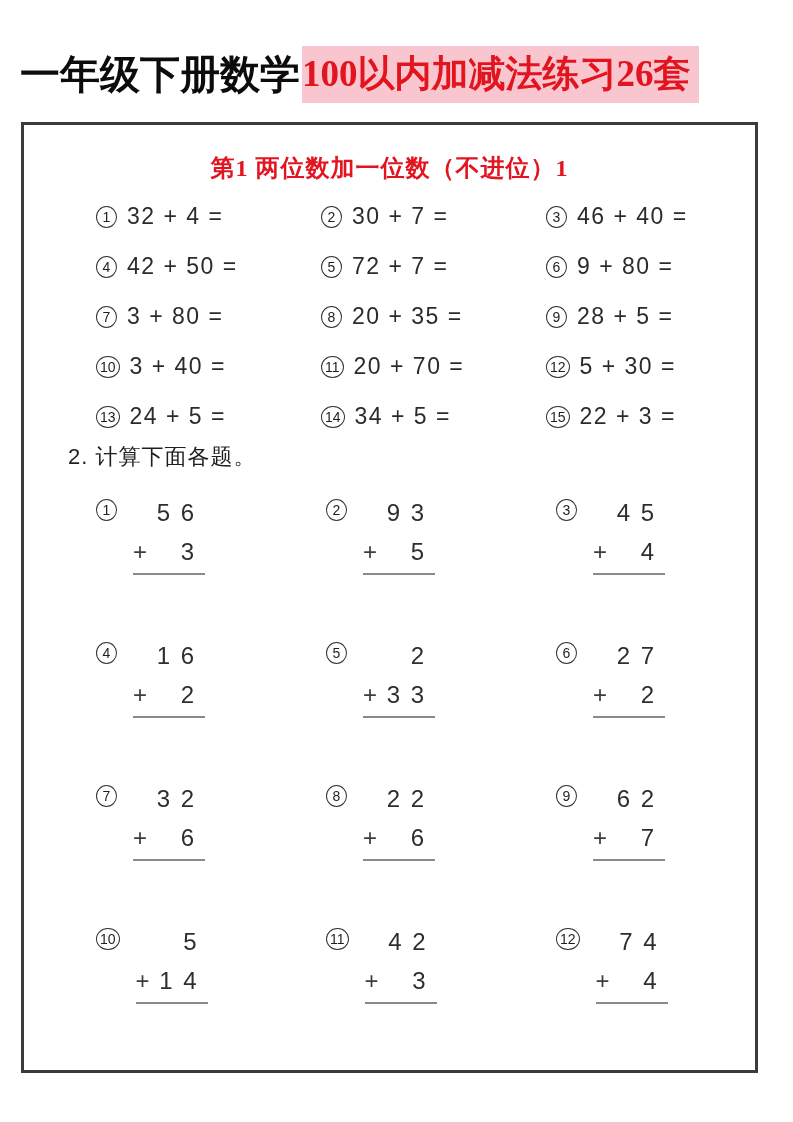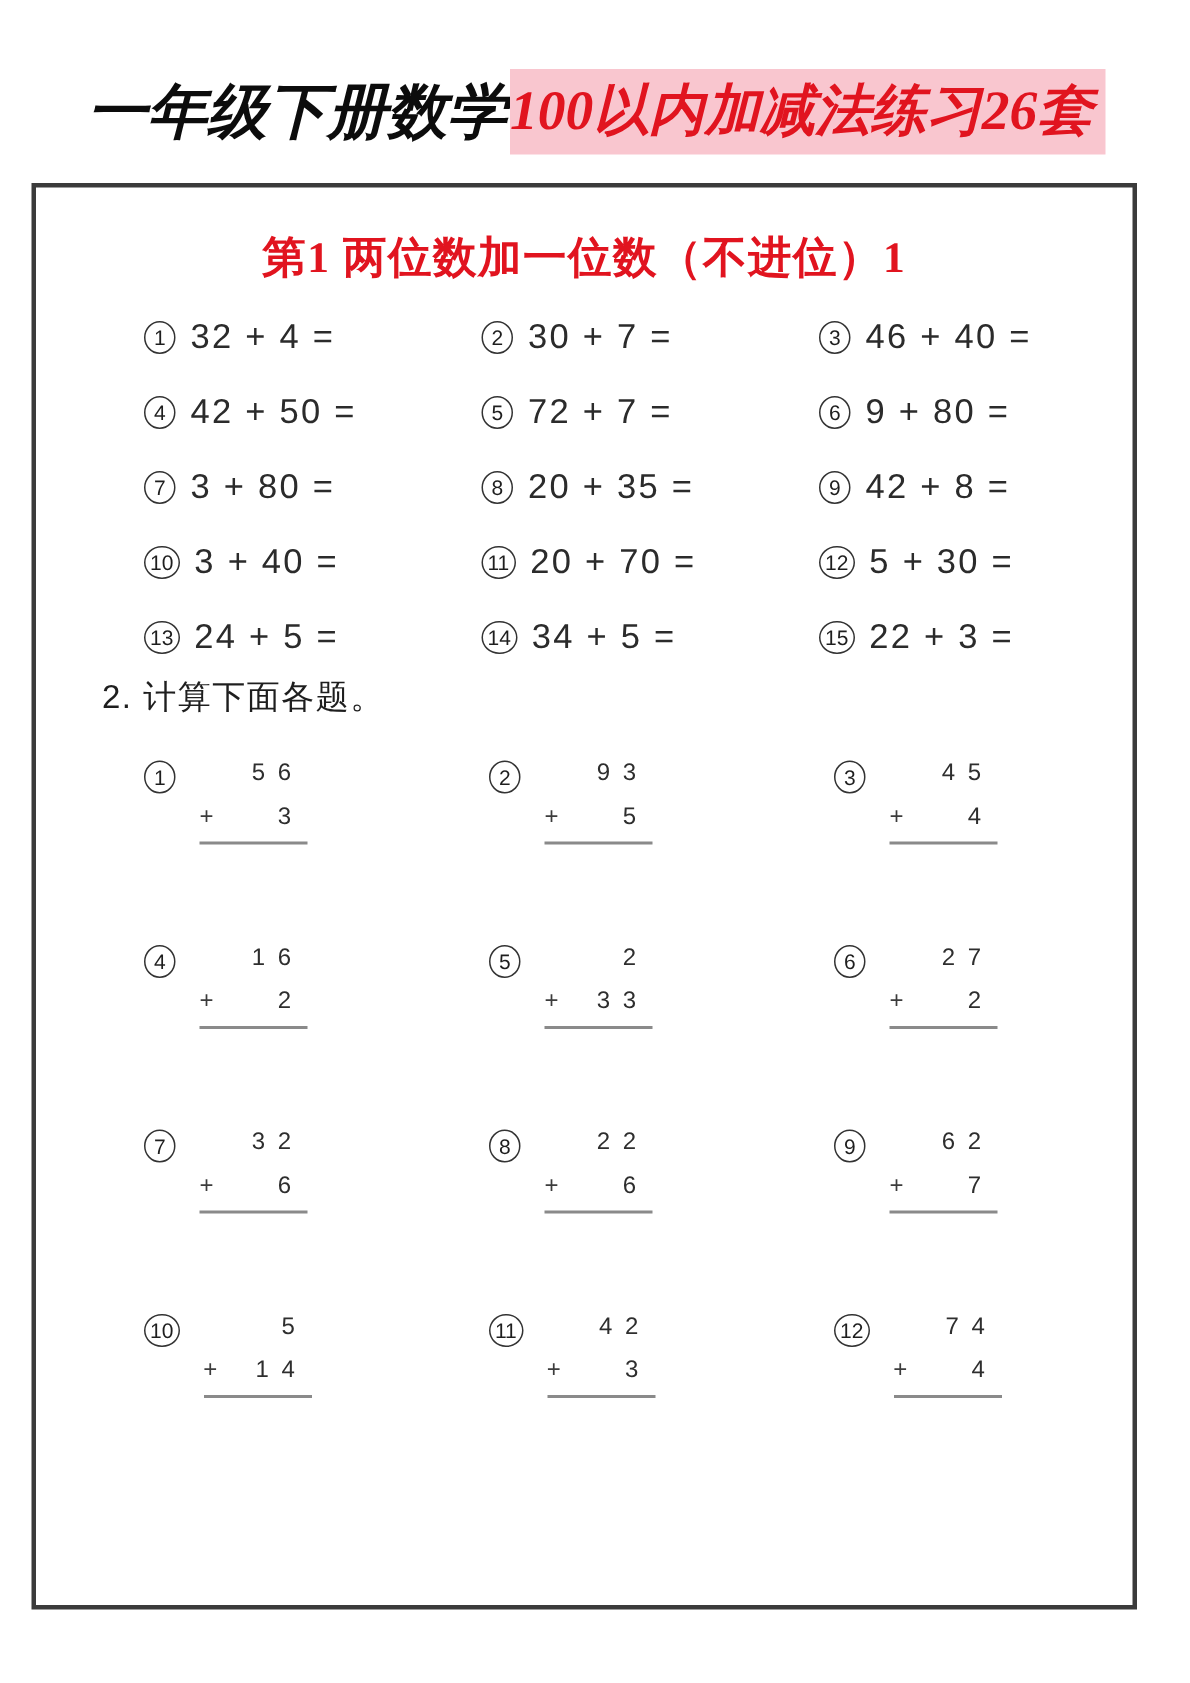--- a/index.html
+++ b/index.html
@@ -15,25 +15,24 @@
     background: #ffffff;
   }
   body {
     width: 793px;
     height: 1122px;
     overflow: hidden;
     font-family: "Liberation Sans", sans-serif;
     color: var(--ink);
   }
   .header {
-    margin: 46px 0 0 58px;
+    margin: 46px 0 0 20px;
     display: flex;
     align-items: center;
     white-space: nowrap;
-    font-style: italic;
   }
   .header-black {
     font-family: "DejaVu Sans", sans-serif;
     font-weight: bold;
     font-size: 40px;
     color: #0c0c0c;
     letter-spacing: 0px;
   }
   .header-highlight {
     font-family: "Liberation Serif", serif;
@@ -49,21 +48,21 @@
     height: 951px;
     margin: 19px 0 0 21px;
     border: 3px solid var(--frame-border);
     background: #fff;
   }
   .sheet-title {
     margin-top: 27px;
     text-align: center;
     font-family: "Liberation Serif", serif;
     font-weight: bold;
-    font-size: 29px;
+    font-size: 24px;
     letter-spacing: 1px;
     color: var(--accent-red);
   }
   .section-label {
     margin: 25px 0 0 44px;
     font-size: 22px;
     letter-spacing: 1px;
     color: #1e1e1e;
   }
   .section-label.s2 {
@@ -105,21 +104,21 @@
     row-gap: 67px;
     margin: 27px 0 0 72px;
   }
   .vproblem {
     display: flex;
     align-items: flex-start;
     gap: 16px;
   }
   .vcalc {
     width: 72px;
-    font-size: 16px;
+    font-size: 24px;
     color: #2e2e2e;
   }
   .vtop {
     text-align: right;
     padding-right: 9px;
     letter-spacing: 2px;
     white-space: pre;
   }
   .vbottom {
     display: flex;
@@ -189,21 +188,21 @@
     <span class="expr">3 + 80 =</span>
   </div>
 
   <div class="oral-problem">
     <span class="circle-num">8</span>
     <span class="expr">20 + 35 =</span>
   </div>
 
   <div class="oral-problem">
     <span class="circle-num">9</span>
-    <span class="expr">42 + 8 =</span>
+    <span class="expr">28 + 5 =</span>
   </div>
 
   <div class="oral-problem">
     <span class="circle-num">10</span>
     <span class="expr">3 + 40 =</span>
   </div>
 
   <div class="oral-problem">
     <span class="circle-num">11</span>
     <span class="expr">20 + 70 =</span>

